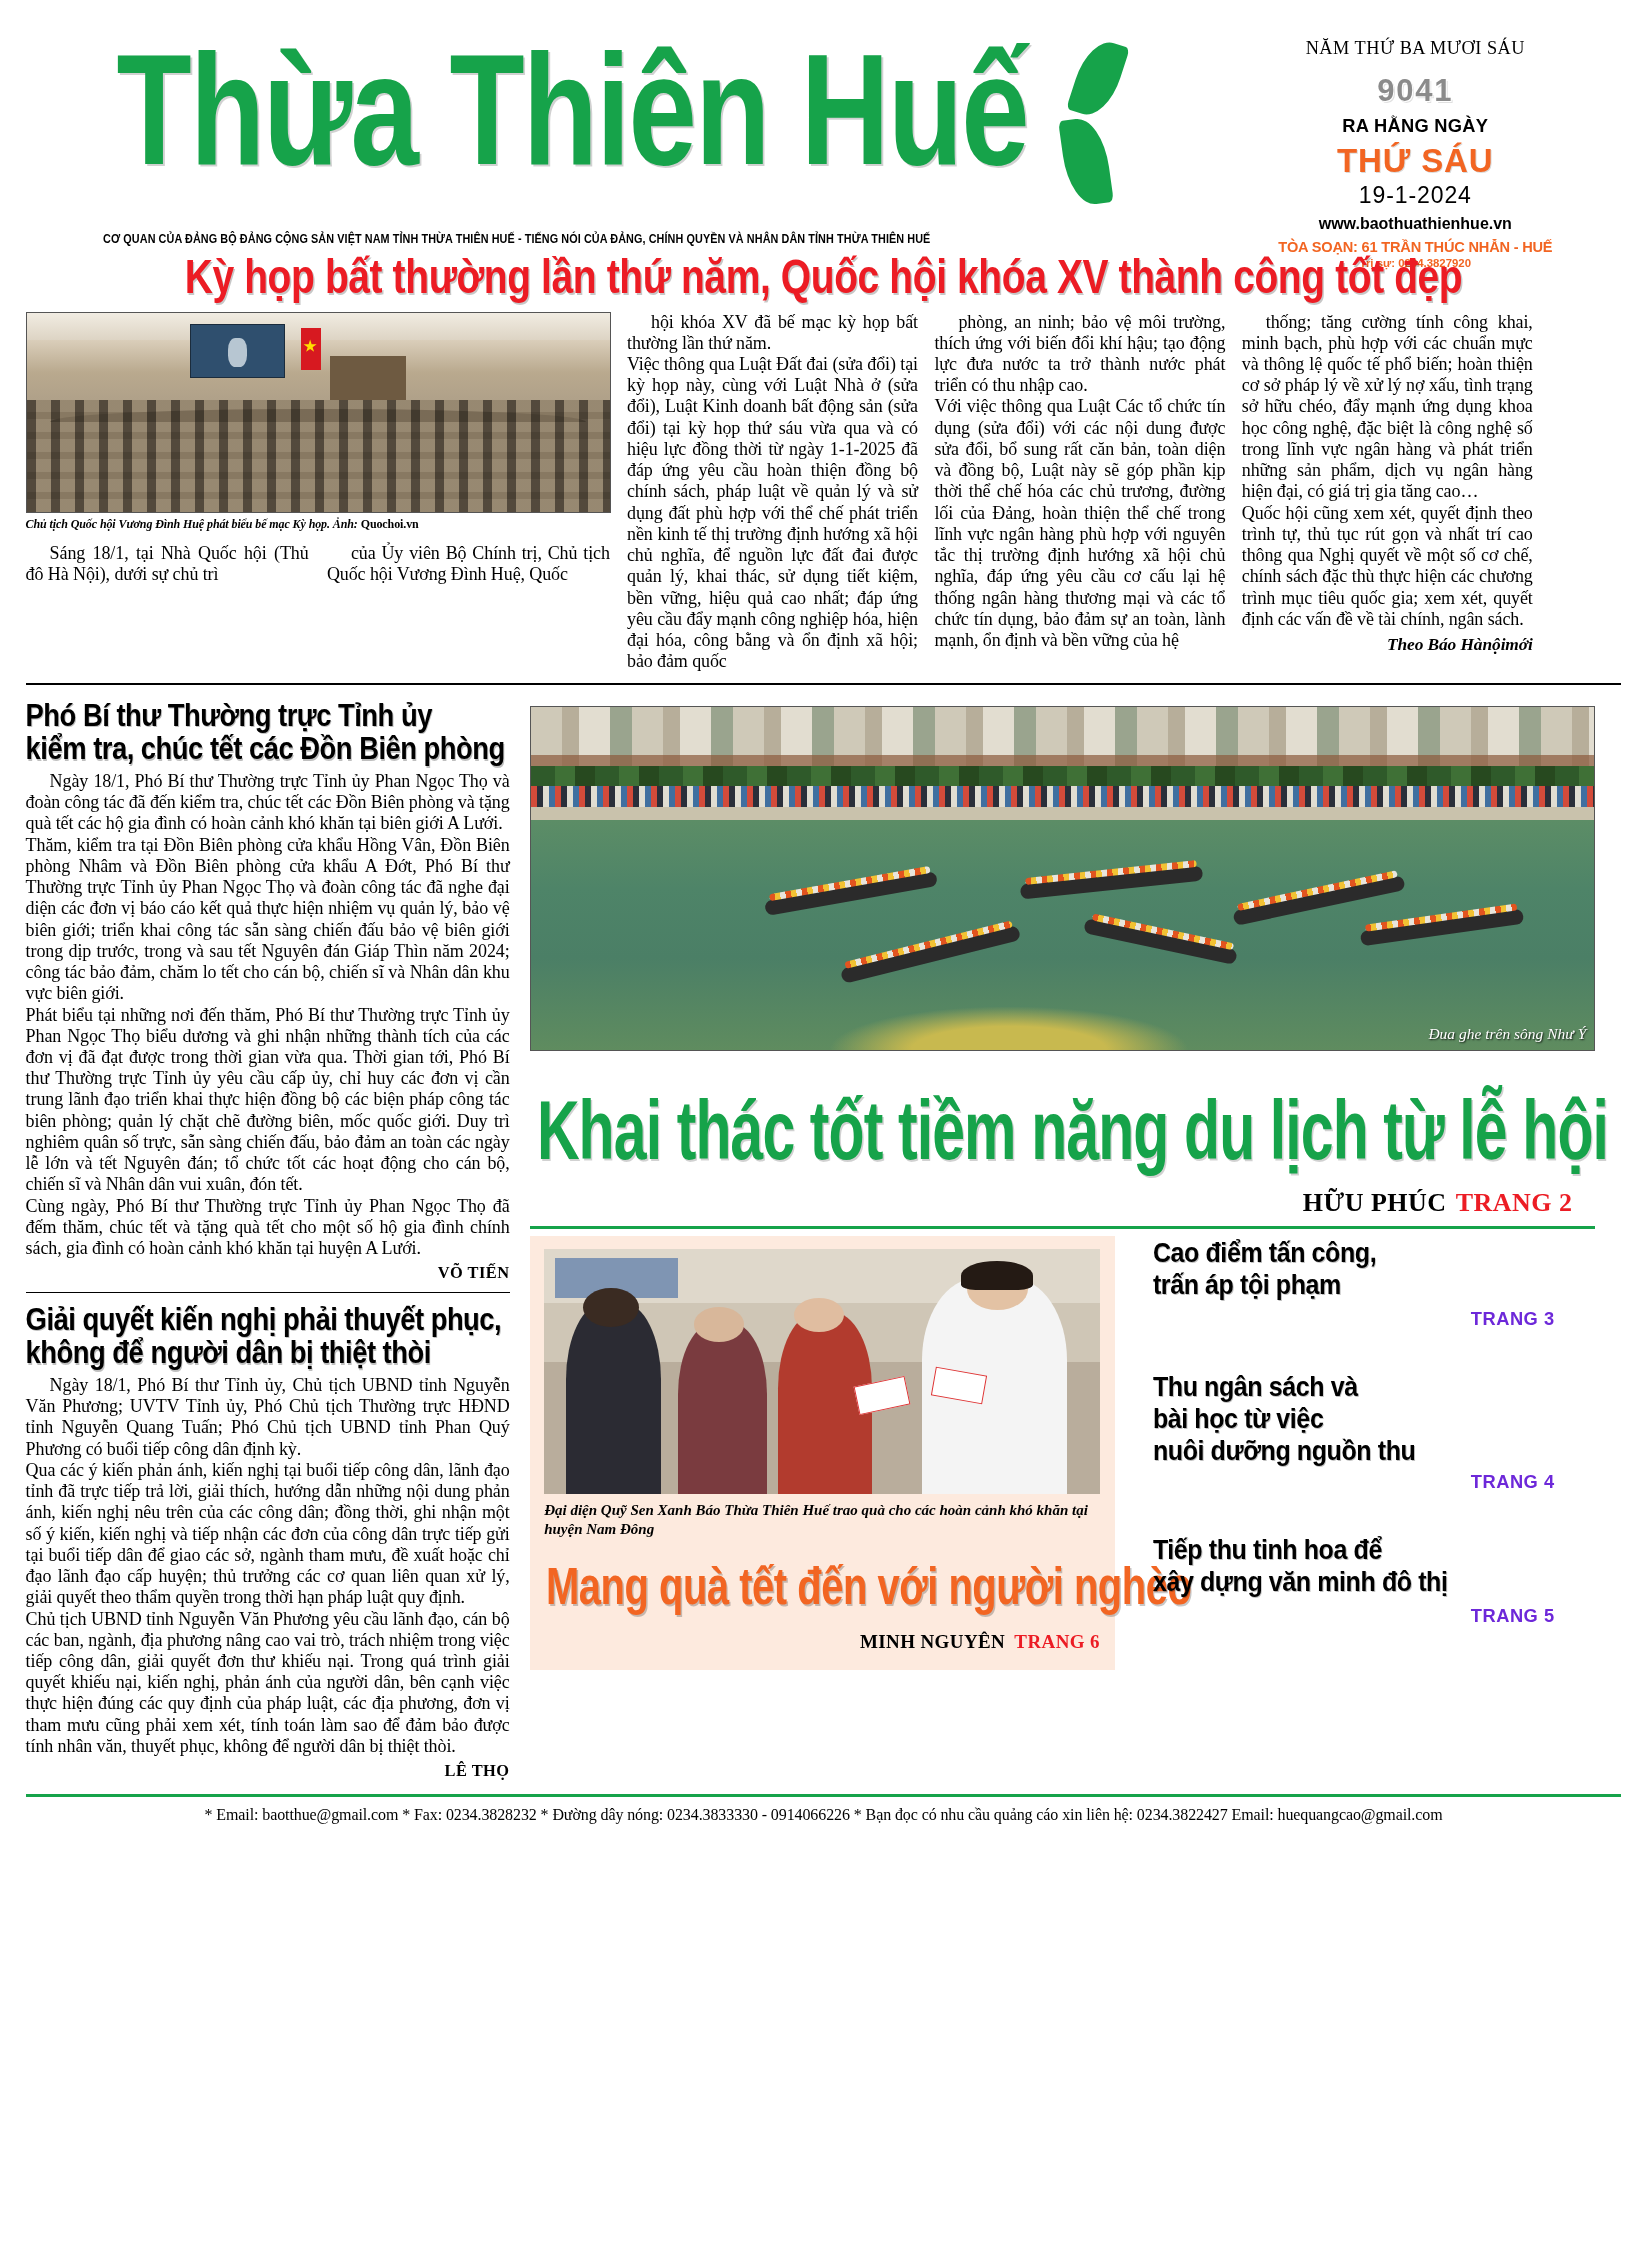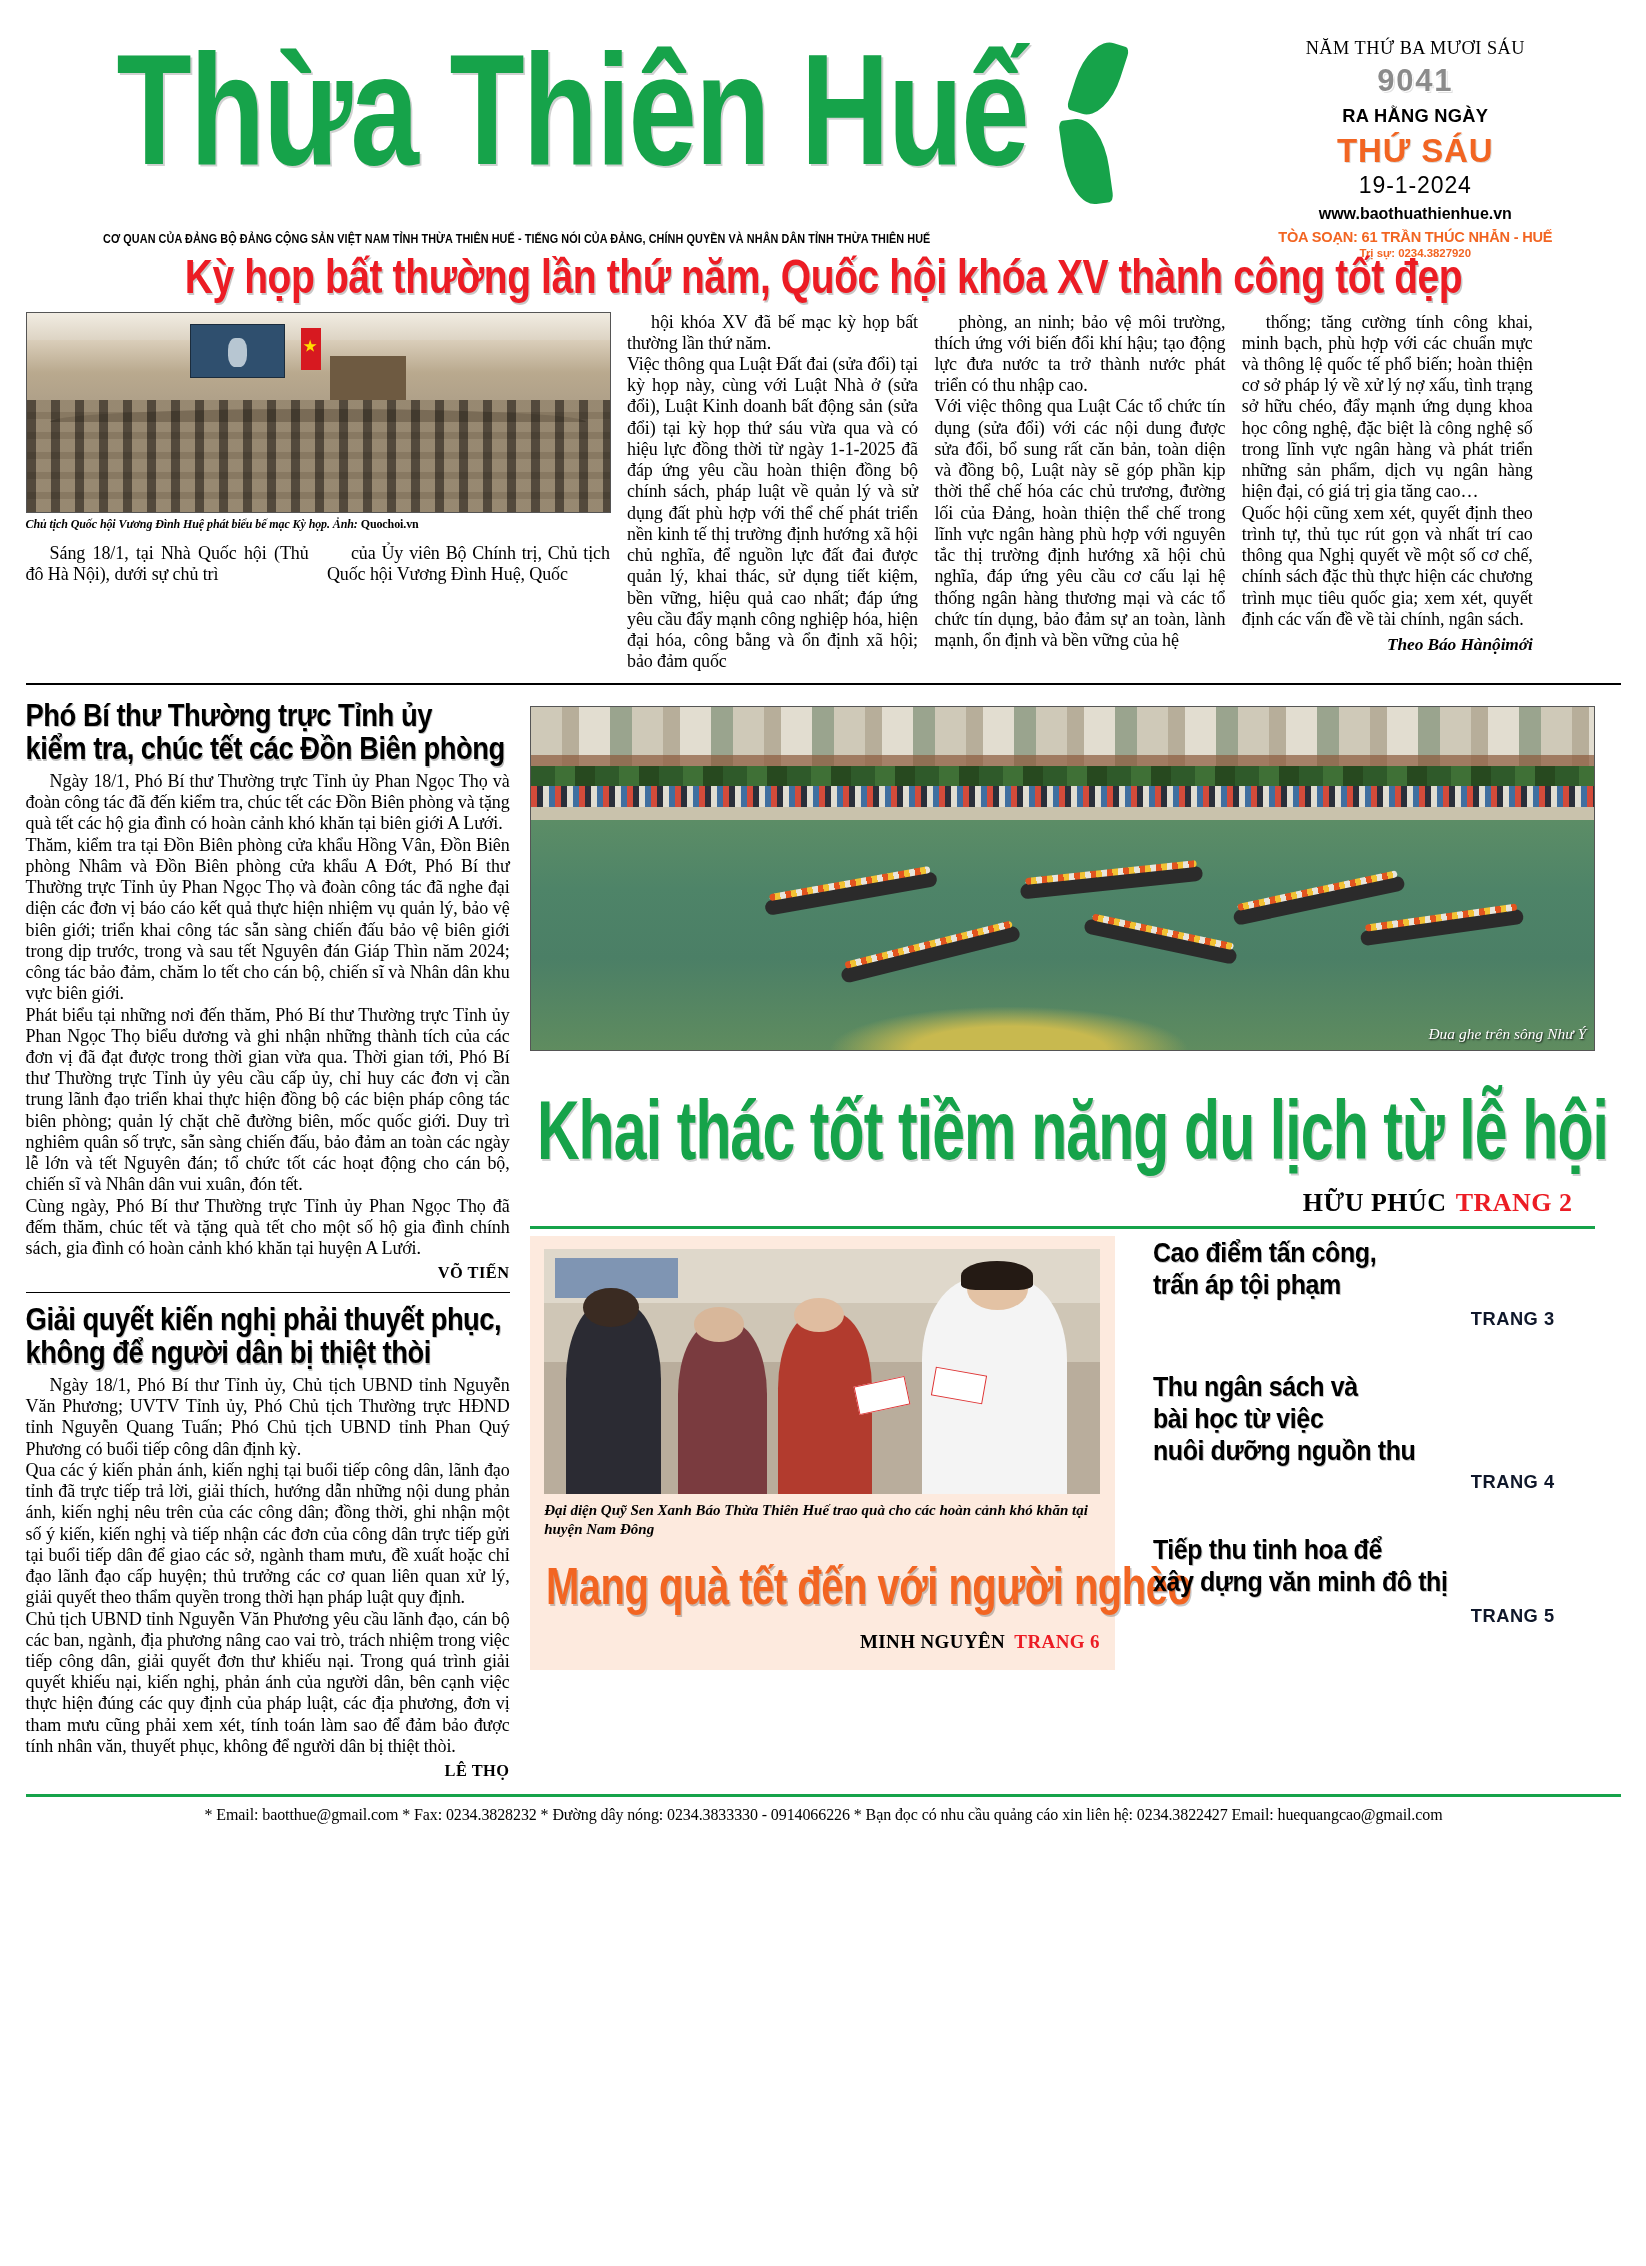--- a/index.html
+++ b/index.html
@@ -52,21 +52,21 @@
     font-weight:bold;font-size:12.3px;
     letter-spacing:0.1px;
     transform:scaleX(.88);transform-origin:left center;
     white-space:nowrap;
   }
   .masthead-right{
     width:420px;text-align:center;padding-top:7.3px;
     font-family:"Liberation Sans", sans-serif;
   }
   .mr-year{font-family:"Liberation Serif",serif;font-size:18.3px;letter-spacing:0.5px;white-space:nowrap;}
-  .mr-issue{font-size:31px;font-weight:bold;color:#8b8b8b;letter-spacing:1.8px;margin-top:4px;
+  .mr-issue{font-size:31px;font-weight:bold;color:#8b8b8b;letter-spacing:1.8px;margin-top:14px;
     text-shadow:0.9px 0.9px 0 #fff, 1.8px 1.8px 0 rgba(0,0,0,.12);}
   .mr-daily{font-size:18.3px;font-weight:bold;margin-top:5.5px;letter-spacing:0.3px;}
   .mr-day{font-size:33px;font-weight:bold;color:#f26522;letter-spacing:0.9px;margin-top:5.5px;
     text-shadow:0.9px 0.9px 0 rgba(0,0,0,.15);}
   .mr-date{font-size:23px;margin-top:1.8px;letter-spacing:0.9px;}
   .mr-web{font-size:16px;font-weight:bold;margin-top:5.5px;}
   .mr-office{font-size:14.6px;font-weight:bold;color:#f26522;margin-top:6.4px;letter-spacing:-0.2px;}
   .mr-phone{font-size:11.4px;font-weight:bold;color:#f26522;margin-top:1.8px;}
 
   
@@ -216,21 +216,21 @@
 
   .teaser-col{width:420px;padding-left:18.3px;box-sizing:border-box;}
   .teaser{margin-bottom:40px;}
   .teaser h3{
     font-family:"Liberation Sans", sans-serif;
     font-weight:bold;font-size:25px;line-height:1.12;margin:0;
     transform:scaleY(1.14);transform-origin:left top;letter-spacing:-0.4px;
     text-shadow:0.9px 0.9px 0 rgba(0,0,0,.25);
   }
   .teaser .pg{
-    display:block;text-align:right;color:#0f172a;
+    display:block;text-align:right;color:#6d28d9;
     font-family:"Liberation Sans",sans-serif;font-weight:bold;font-size:18.3px;
     margin-top:16.4px;letter-spacing:0.5px;
   }
 
   
   .footer-rule{border-top:3.7px solid #16a34a;margin-top:12.8px;}
   .footer{
     text-align:center;font-size:16px;padding-top:9.1px;letter-spacing:-0.1px;white-space:nowrap;
   }
 </style>

